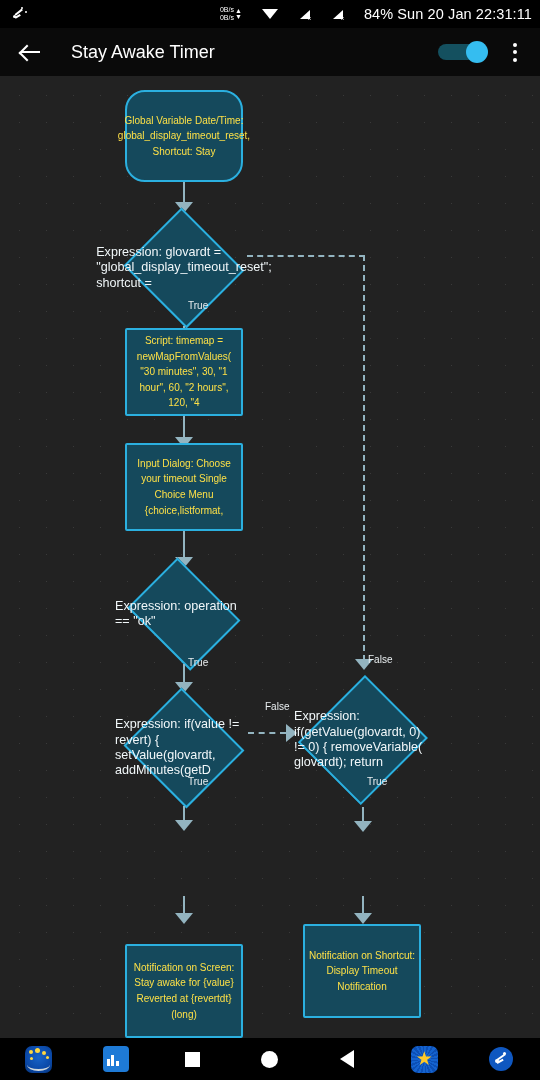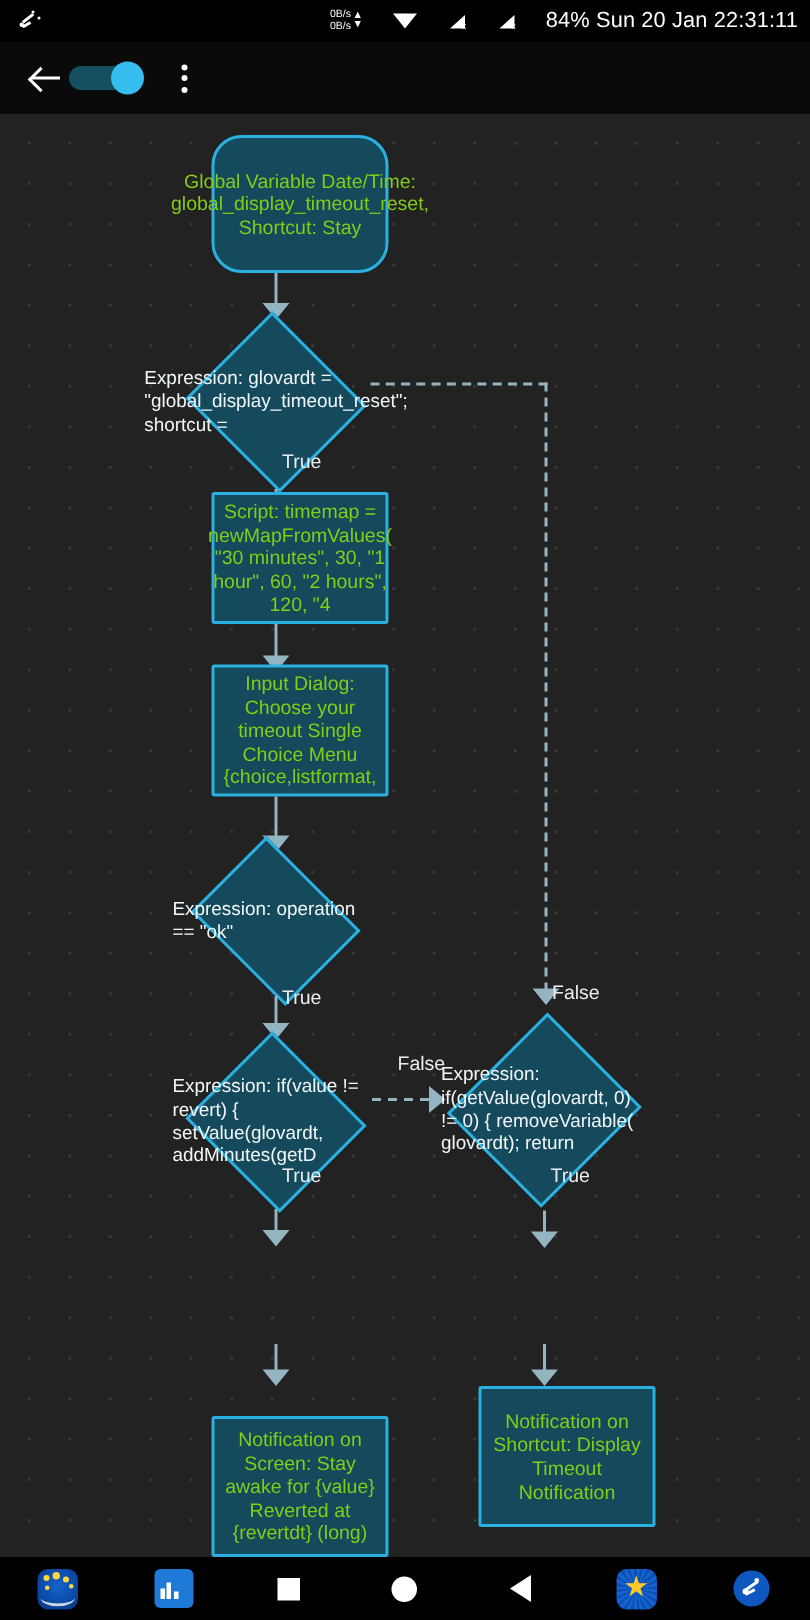--- a/index.html
+++ b/index.html
@@ -78,27 +78,26 @@
     background-color:#222222;
     background-image:radial-gradient(#3a3a3a 0.9px, transparent 1px);
     background-size:27px 27px;
     background-position:6px 6px;
     overflow:hidden;
   }
   .node{
     position:absolute;
     background:#15495c;
     border:2px solid #2bb0e0;
-    color:#84cc16;
+    color:#fde047;
     display:flex;align-items:center;justify-content:center;
     text-align:center;
-    font-size:13px;
+    font-size:10px;
     line-height:15.6px;
     cursor:pointer;
-    margin-left:16px;
   }
   .node.rounded{border-radius:20px;}
   .node.rect{border-radius:2px;}
   .node span{display:block;padding:0 3px;}
 
   
   .dia{position:absolute;cursor:pointer;}
   .dia .shape{
     position:absolute;left:50%;top:50%;
     width:70.71%;height:70.71%;
@@ -113,21 +112,21 @@
   }
 
   
   .vline{position:absolute;width:2px;background:#93b4c0;}
   .vdash{position:absolute;width:0;border-left:2px dashed #93b4c0;}
   .hdash{position:absolute;height:0;border-top:2px dashed #93b4c0;}
   .arr-d{position:absolute;width:0;height:0;
     border-left:9px solid transparent;border-right:9px solid transparent;border-top:11px solid #93b4c0;}
   .arr-r{position:absolute;width:0;height:0;
     border-top:9px solid transparent;border-bottom:9px solid transparent;border-left:11px solid #93b4c0;}
-  .elabel{position:absolute;color:#e9eef0;font-size:13px;white-space:nowrap;}
+  .elabel{position:absolute;color:#e9eef0;font-size:10px;white-space:nowrap;}
 
   
   .navbar{
     position:absolute;left:0;top:1038px;width:540px;height:42px;background:#000;
     display:flex;align-items:center;
   }
   .navslot{flex:1 1 0;display:flex;align-items:center;justify-content:center;cursor:pointer;}
   .ic-app1{
     width:27px;height:27px;border-radius:7px;
     background:radial-gradient(circle at 50% 42%, #1763c8 0%, #0b49a8 60%, #063377 100%);
@@ -203,20 +202,21 @@
       </span>
     <span class="sig">
         <span class="x">x</span>
       </span>
     <span class="sb-text">84% Sun 20 Jan 22:31:11</span>
   </div>
 </div>
 
 <div class="appbar">
   <div class="backarrow"></div>
+  <div class="apptitle">Stay Awake Timer</div>
   <div class="toggle">
     <span class="track"></span>
     <span class="thumb"></span>
   </div>
   <div class="kebab">
     <i></i>
       <i></i>
       <i></i>
   </div>
 </div>

